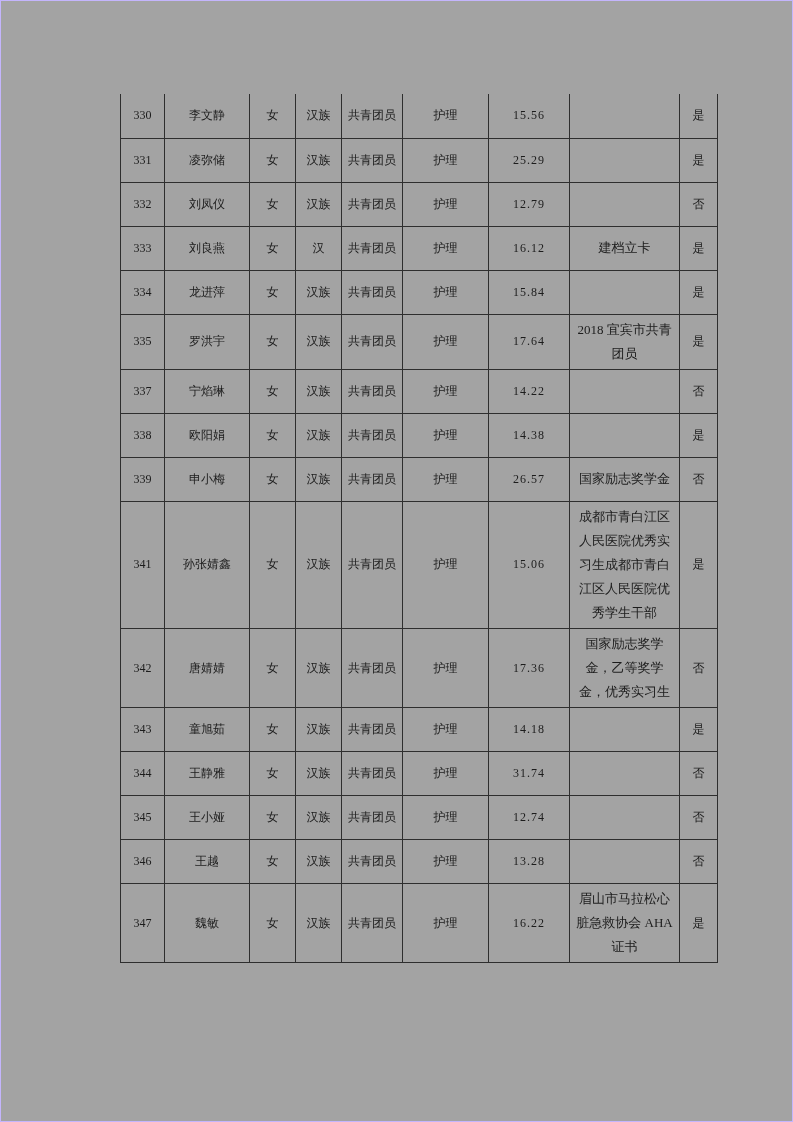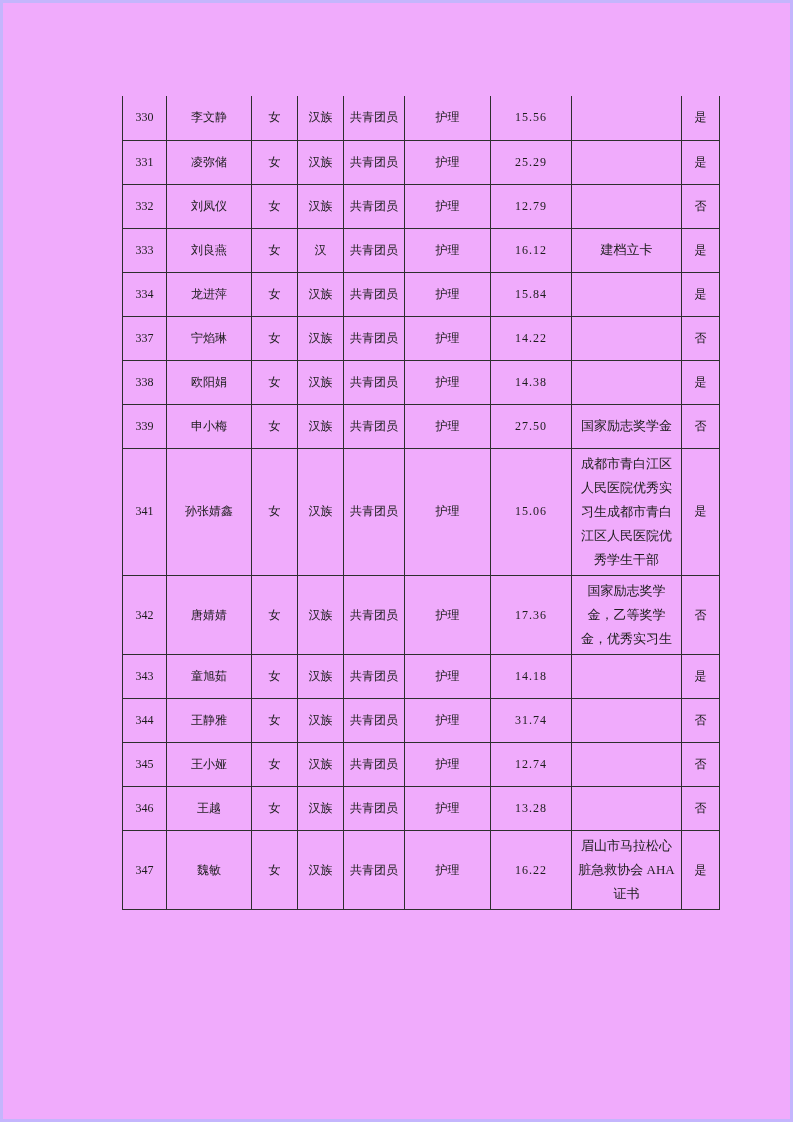--- a/index.html
+++ b/index.html
@@ -10,23 +10,23 @@
     width: 793px;
     height: 1122px;
     background: #ffffff;
     position: relative;
     font-family: "Liberation Serif", "DejaVu Serif", serif;
     overflow: hidden;
   }
   .page {
     position: absolute;
     left: 0; top: 0; right: 0; bottom: 0;
-    border: 3px solid #c4b5fd;
+    border: 1px solid #c4b5fd;
     box-sizing: border-box;
-    background: #f0abfc;
+    background: #a3a3a3;
   }
   table.roster {
     position: absolute;
     left: 119px;
     top: 93px;
     width: 597px;
     border-collapse: collapse;
     table-layout: fixed;
   }
   table.roster td {
@@ -119,20 +119,31 @@
           <td class="cell-name">龙进萍</td>
           <td class="cell-gender">女</td>
           <td class="cell-ethnicity">汉族</td>
           <td class="cell-political_status">共青团员</td>
           <td class="cell-major">护理</td>
           <td class="cell-score">15.84</td>
           <td class="cell-note"></td>
           <td class="cell-selected">是</td>
         </tr>
         <tr>
+          <td class="cell-no">335</td>
+          <td class="cell-name">罗洪宇</td>
+          <td class="cell-gender">女</td>
+          <td class="cell-ethnicity">汉族</td>
+          <td class="cell-political_status">共青团员</td>
+          <td class="cell-major">护理</td>
+          <td class="cell-score">17.64</td>
+          <td class="cell-note">2018 宜宾市共青团员</td>
+          <td class="cell-selected">是</td>
+        </tr>
+        <tr>
           <td class="cell-no">337</td>
           <td class="cell-name">宁焰琳</td>
           <td class="cell-gender">女</td>
           <td class="cell-ethnicity">汉族</td>
           <td class="cell-political_status">共青团员</td>
           <td class="cell-major">护理</td>
           <td class="cell-score">14.22</td>
           <td class="cell-note"></td>
           <td class="cell-selected">否</td>
         </tr>
@@ -147,21 +158,21 @@
           <td class="cell-note"></td>
           <td class="cell-selected">是</td>
         </tr>
         <tr>
           <td class="cell-no">339</td>
           <td class="cell-name">申小梅</td>
           <td class="cell-gender">女</td>
           <td class="cell-ethnicity">汉族</td>
           <td class="cell-political_status">共青团员</td>
           <td class="cell-major">护理</td>
-          <td class="cell-score">27.50</td>
+          <td class="cell-score">26.57</td>
           <td class="cell-note">国家励志奖学金</td>
           <td class="cell-selected">否</td>
         </tr>
         <tr>
           <td class="cell-no">341</td>
           <td class="cell-name">孙张婧鑫</td>
           <td class="cell-gender">女</td>
           <td class="cell-ethnicity">汉族</td>
           <td class="cell-political_status">共青团员</td>
           <td class="cell-major">护理</td>

